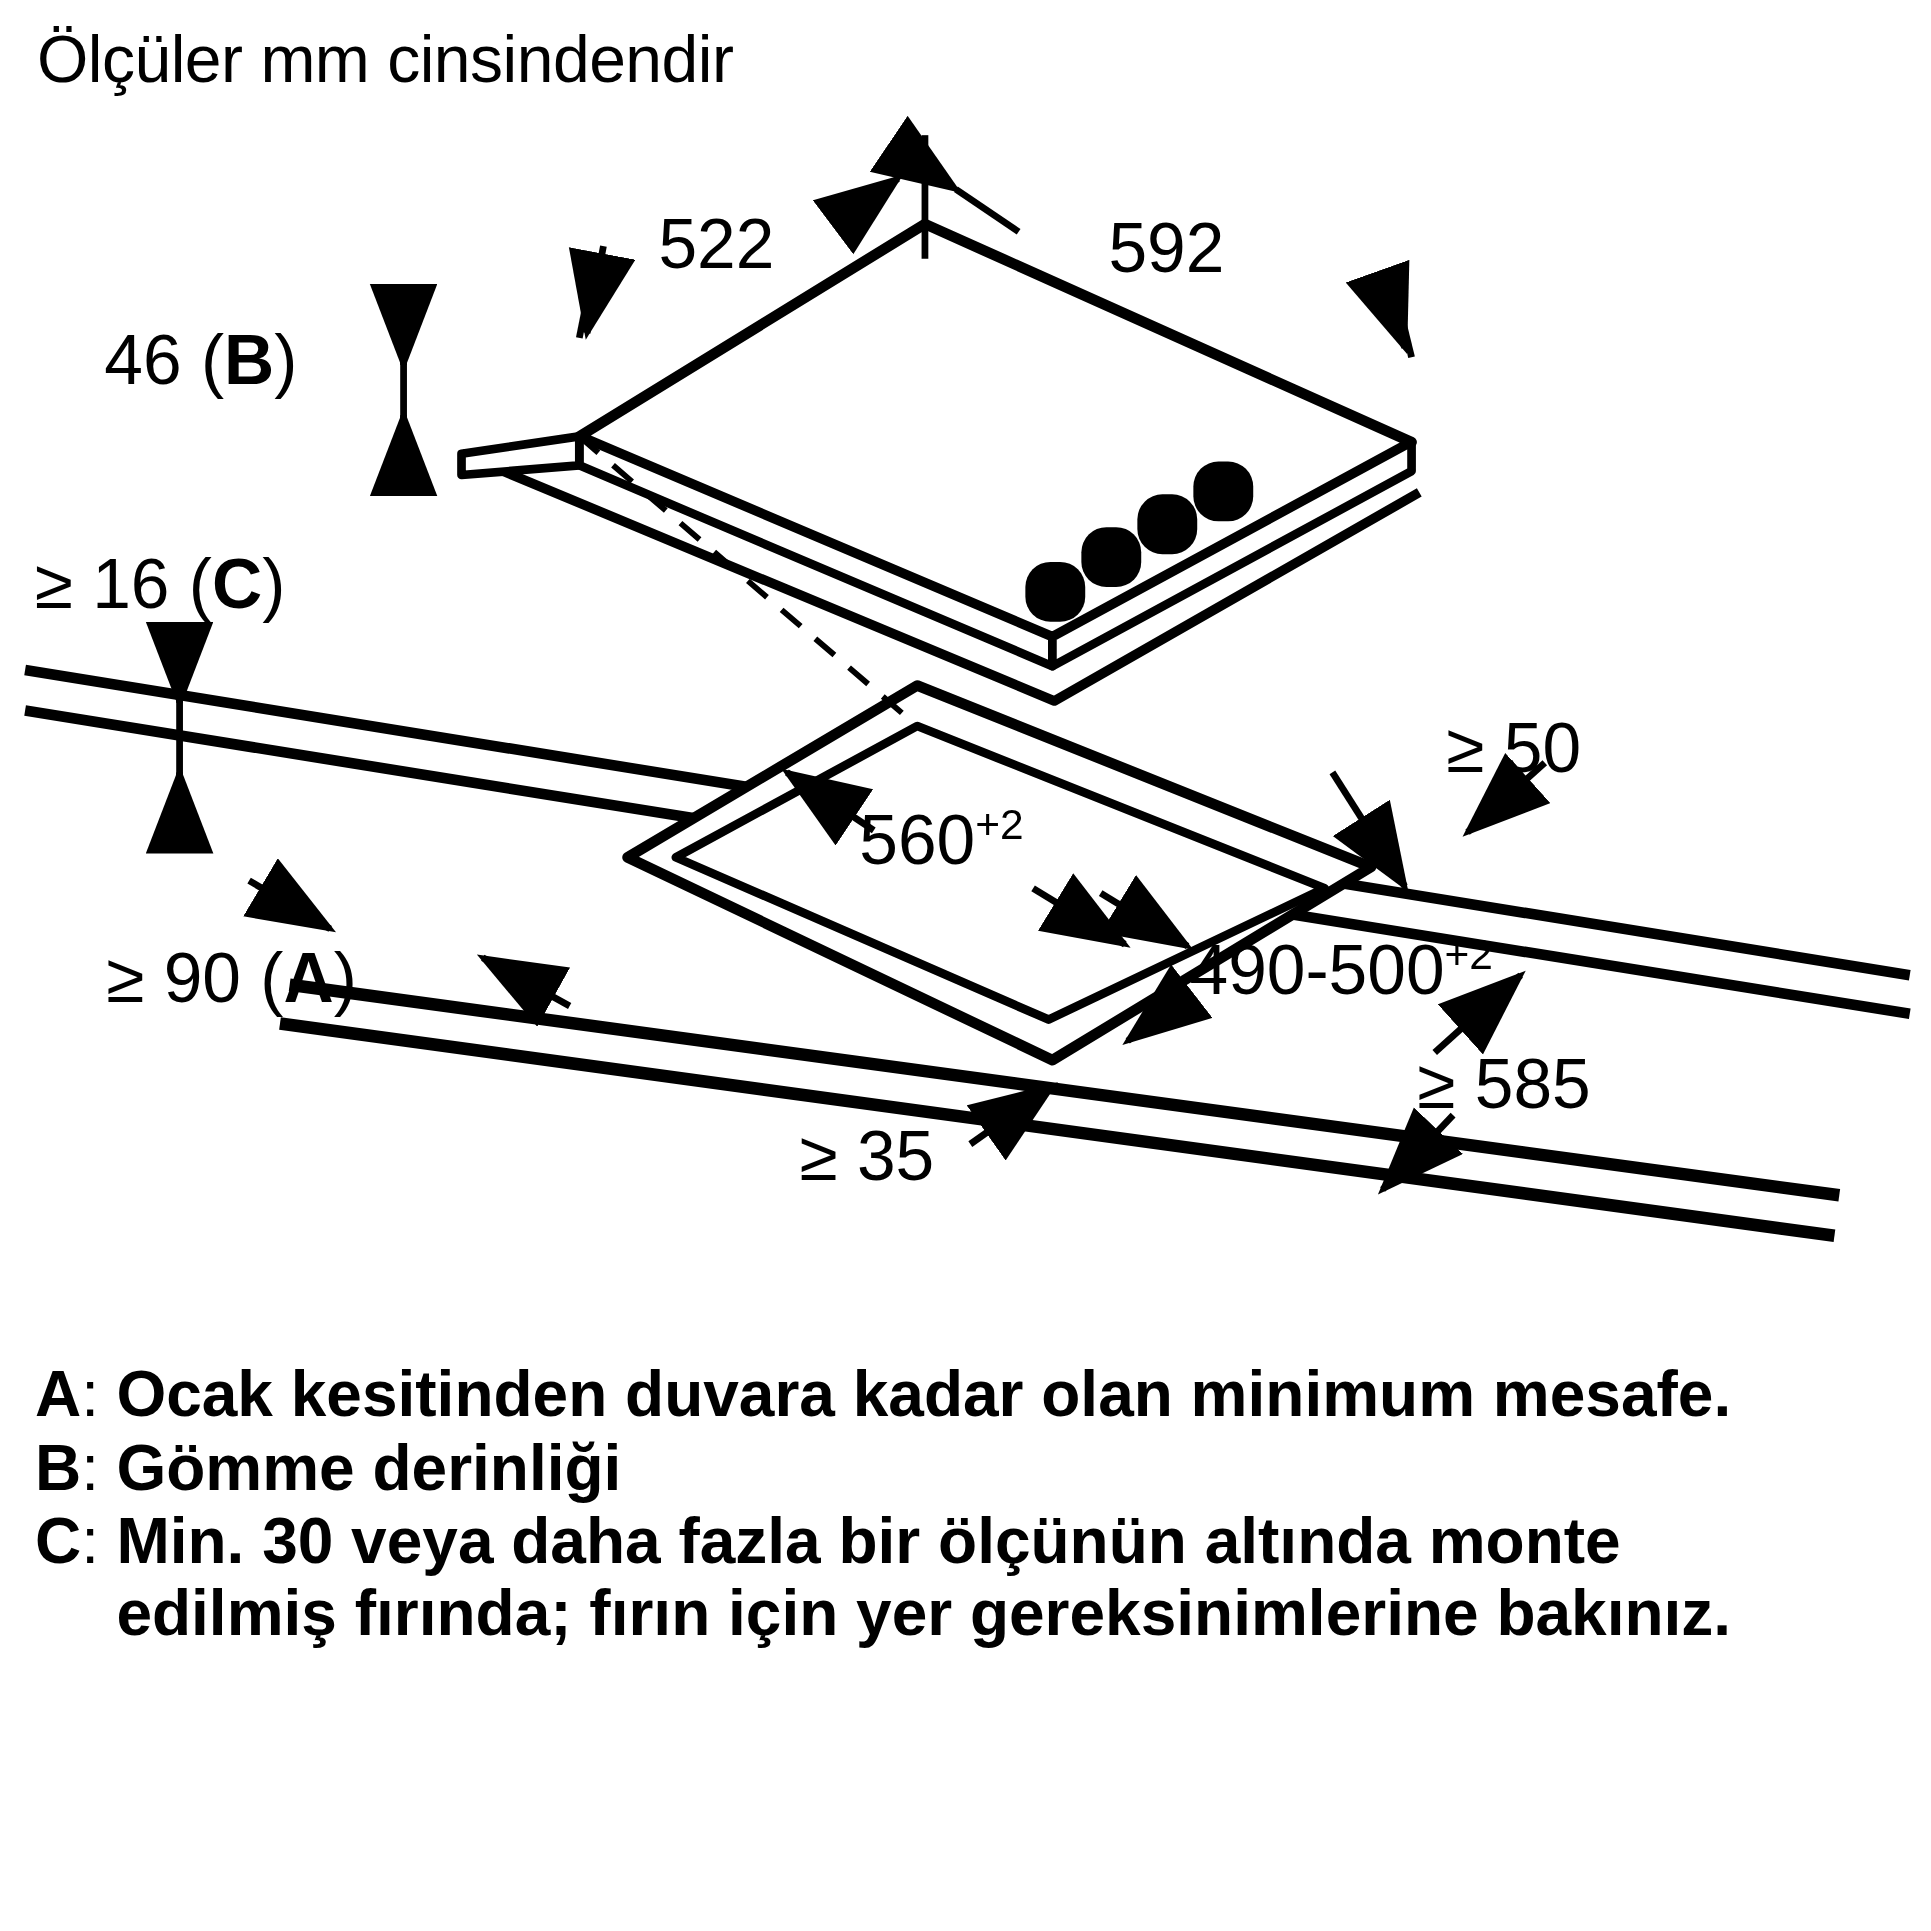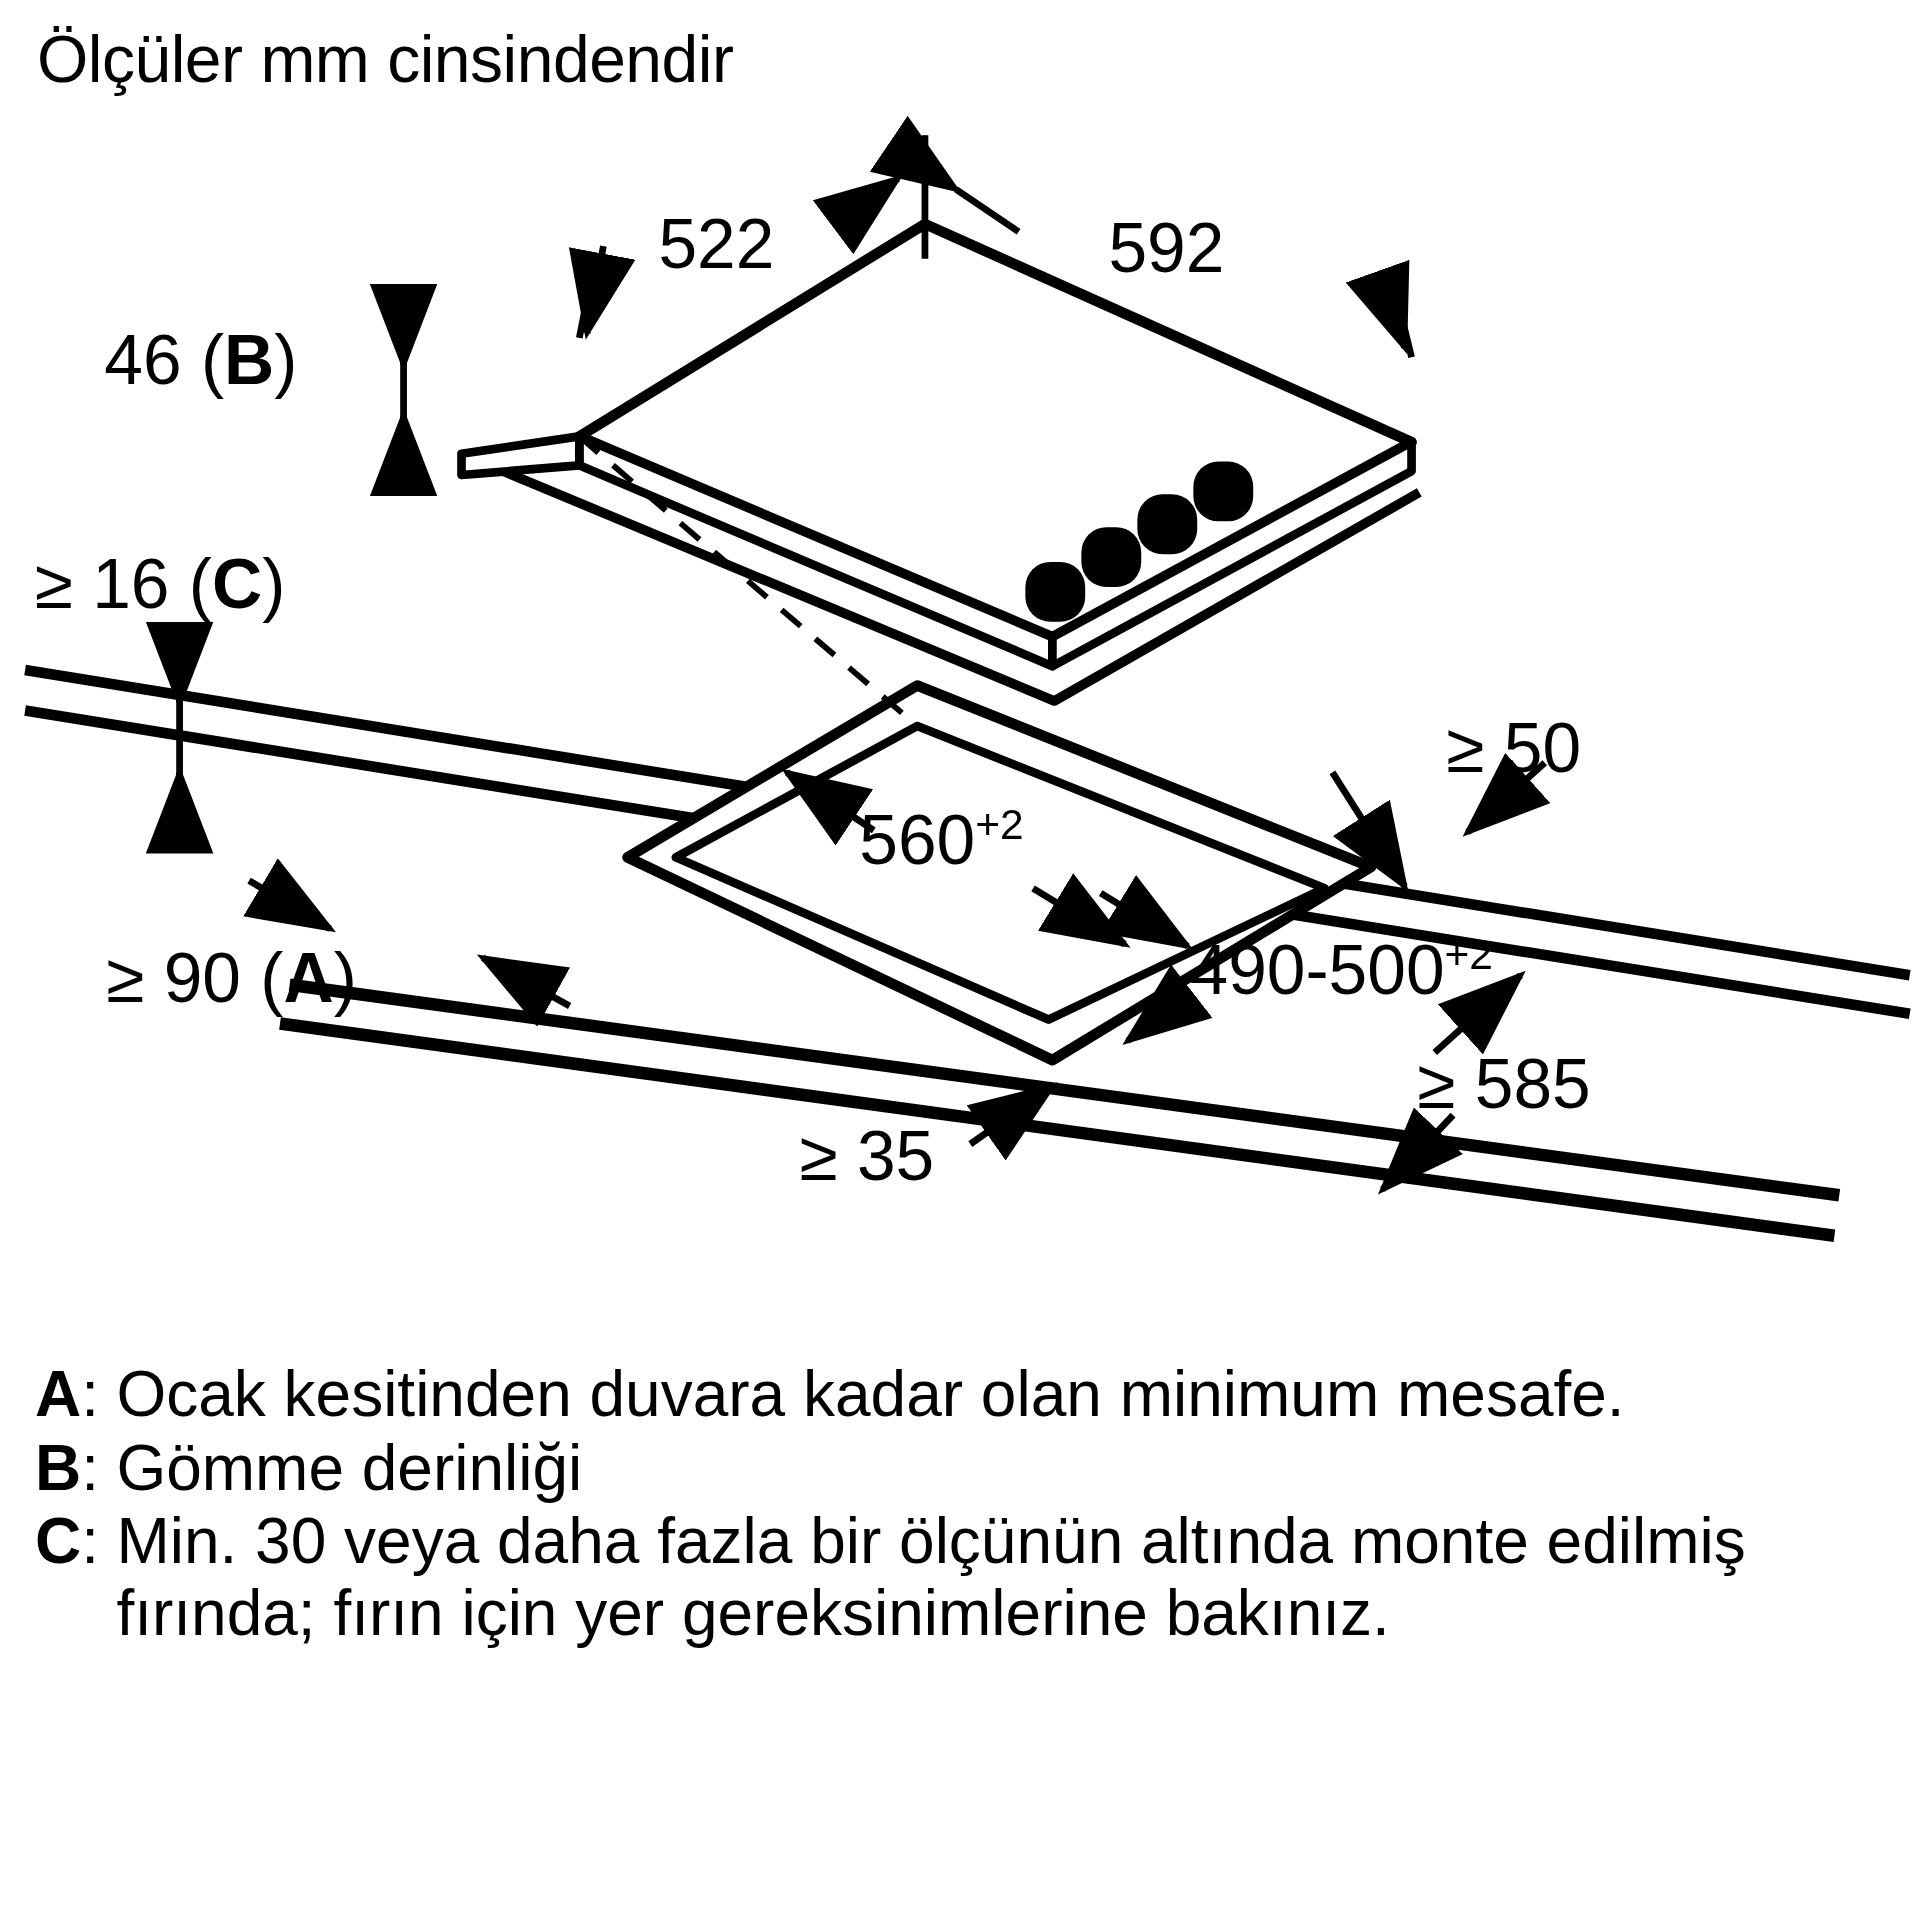--- a/index.html
+++ b/index.html
@@ -55,21 +55,21 @@
   }
   .legend-key {
     font-weight: bold;
     flex: 0 0 auto;
     white-space: nowrap;
   }
   .legend-colon { font-weight: normal; }
   .legend-body {
     flex: 1 1 auto;
     padding-left: 17.4px;
-    font-weight: 400;
+    font-weight: 700;
   }
 </style>
 </head>
 <body>
 
 <div id="page">
 
   <div id="title">Ölçüler mm cinsindendir</div>
 
   <svg id="diagram" viewBox="0 0 2000 2000">

